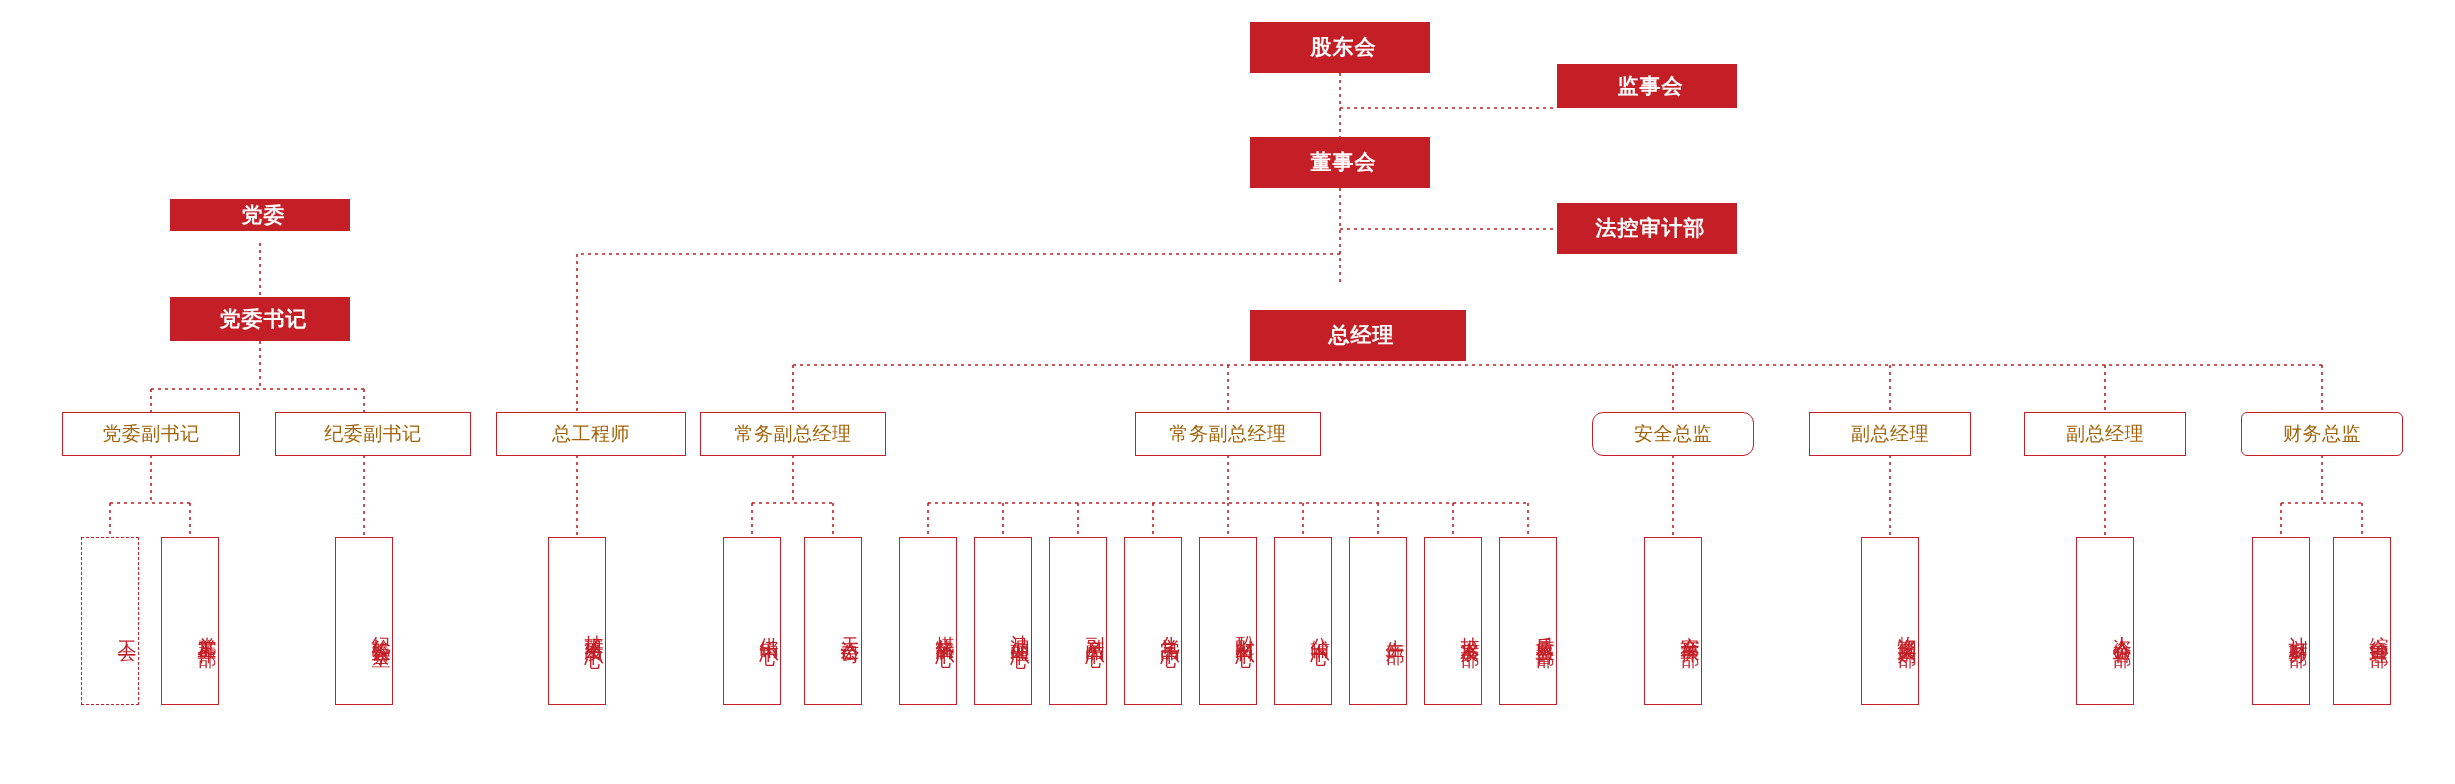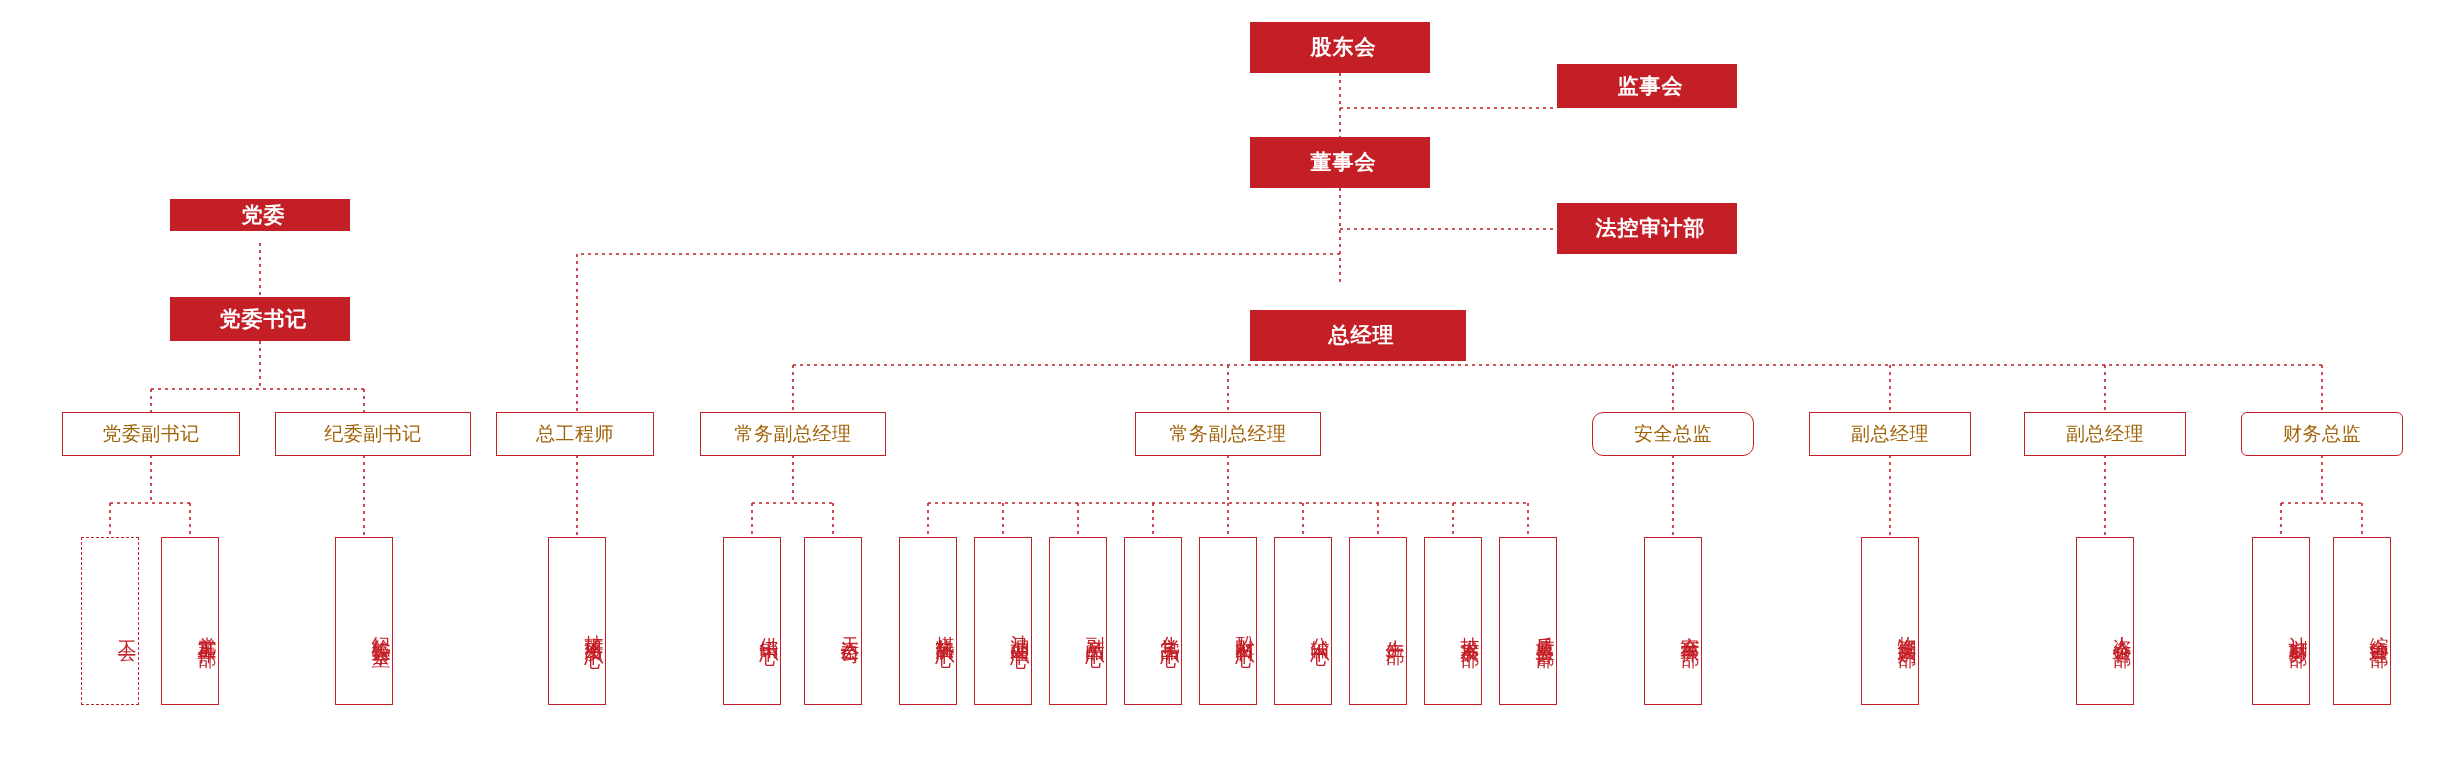--- a/index.html
+++ b/index.html
@@ -144,21 +144,21 @@
   <div class="node filled" style="left:1250px;top:275px;width:216px;height:51px;margin-top:35px;">总经理</div>
 
   <div class="node filled" style="left:170px;top:199px;width:180px;height:32px;">党委</div>
 
   <div class="node filled" style="left:170px;top:297px;width:180px;height:44px;">党委书记</div>
 
   <div class="node outline" style="left:62px;top:412px;width:178px;height:44px;">党委副书记</div>
 
   <div class="node outline" style="left:275px;top:412px;width:196px;height:44px;">纪委副书记</div>
 
-  <div class="node outline" style="left:496px;top:412px;width:158px;height:44px;">总工程师</div>
+  <div class="node outline" style="left:496px;top:412px;width:190px;height:44px;">总工程师</div>
 
   <div class="node outline" style="left:700px;top:412px;width:186px;height:44px;">常务副总经理</div>
 
   <div class="node outline" style="left:1135px;top:412px;width:186px;height:44px;">常务副总经理</div>
 
   <div class="node outline" style="left:1592px;top:412px;width:162px;height:44px;border-radius:11px;">安全总监</div>
 
   <div class="node outline" style="left:1809px;top:412px;width:162px;height:44px;">副总经理</div>
 
   <div class="node outline" style="left:2024px;top:412px;width:162px;height:44px;">副总经理</div>

